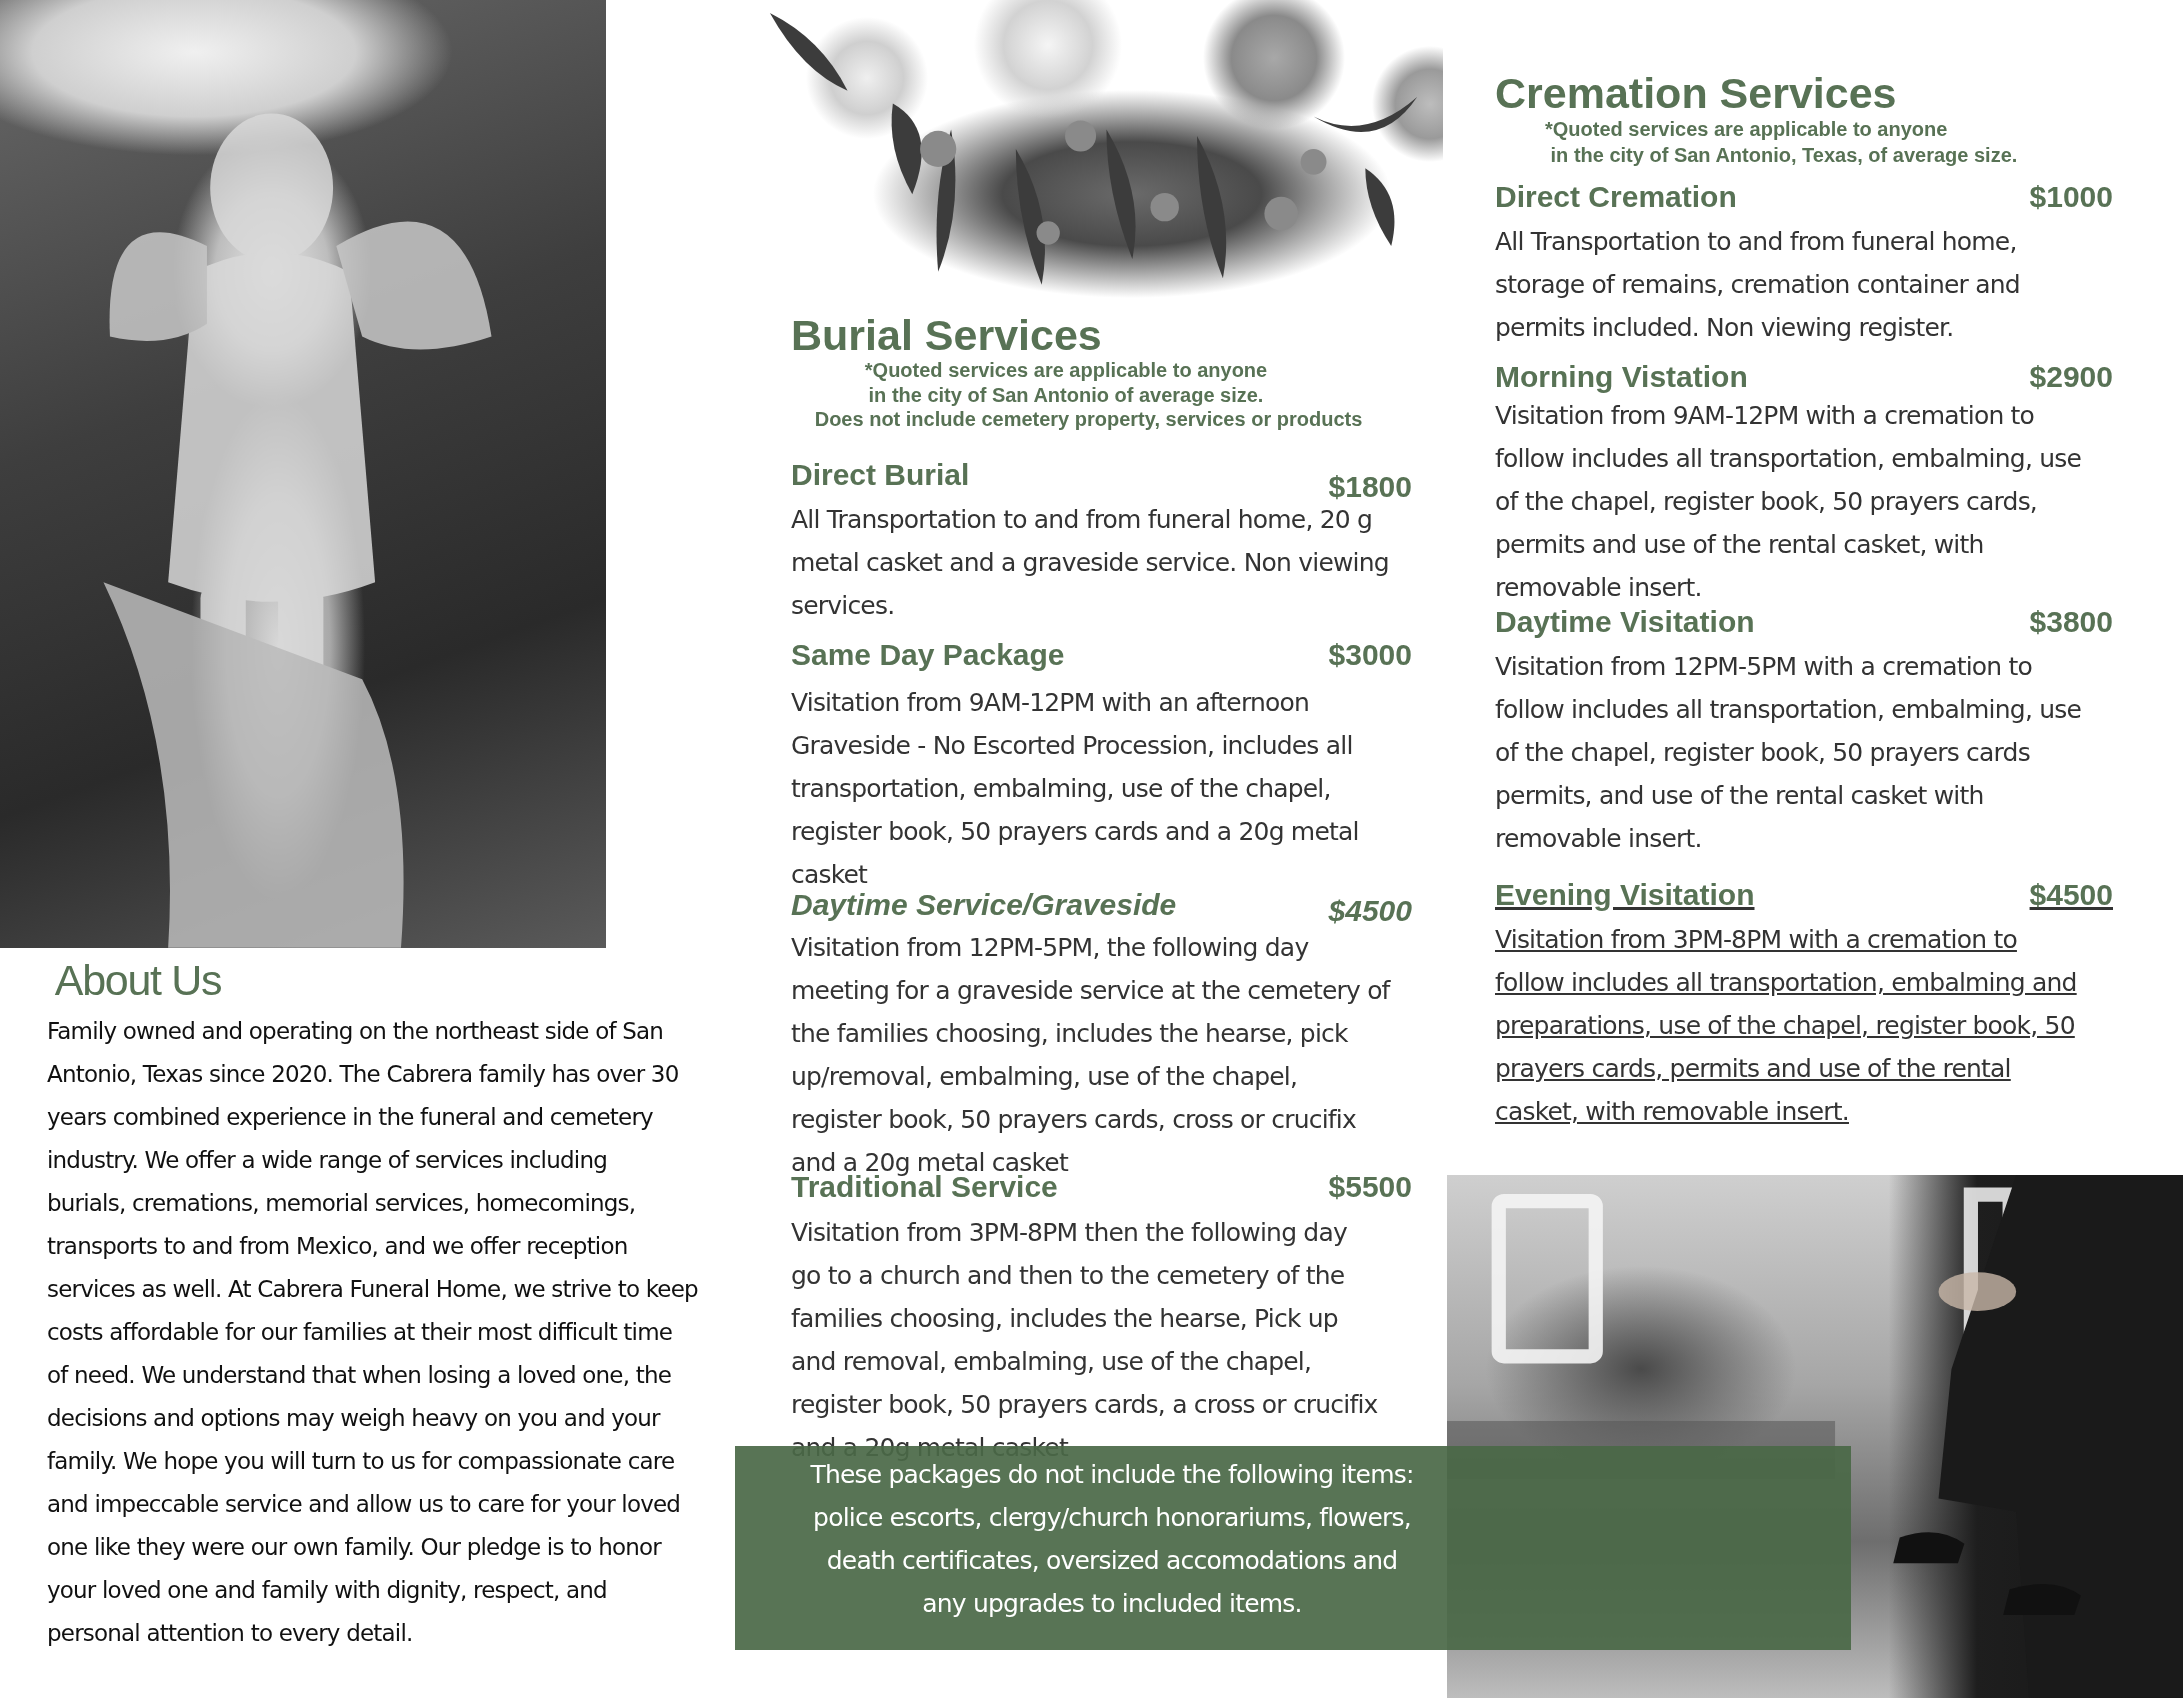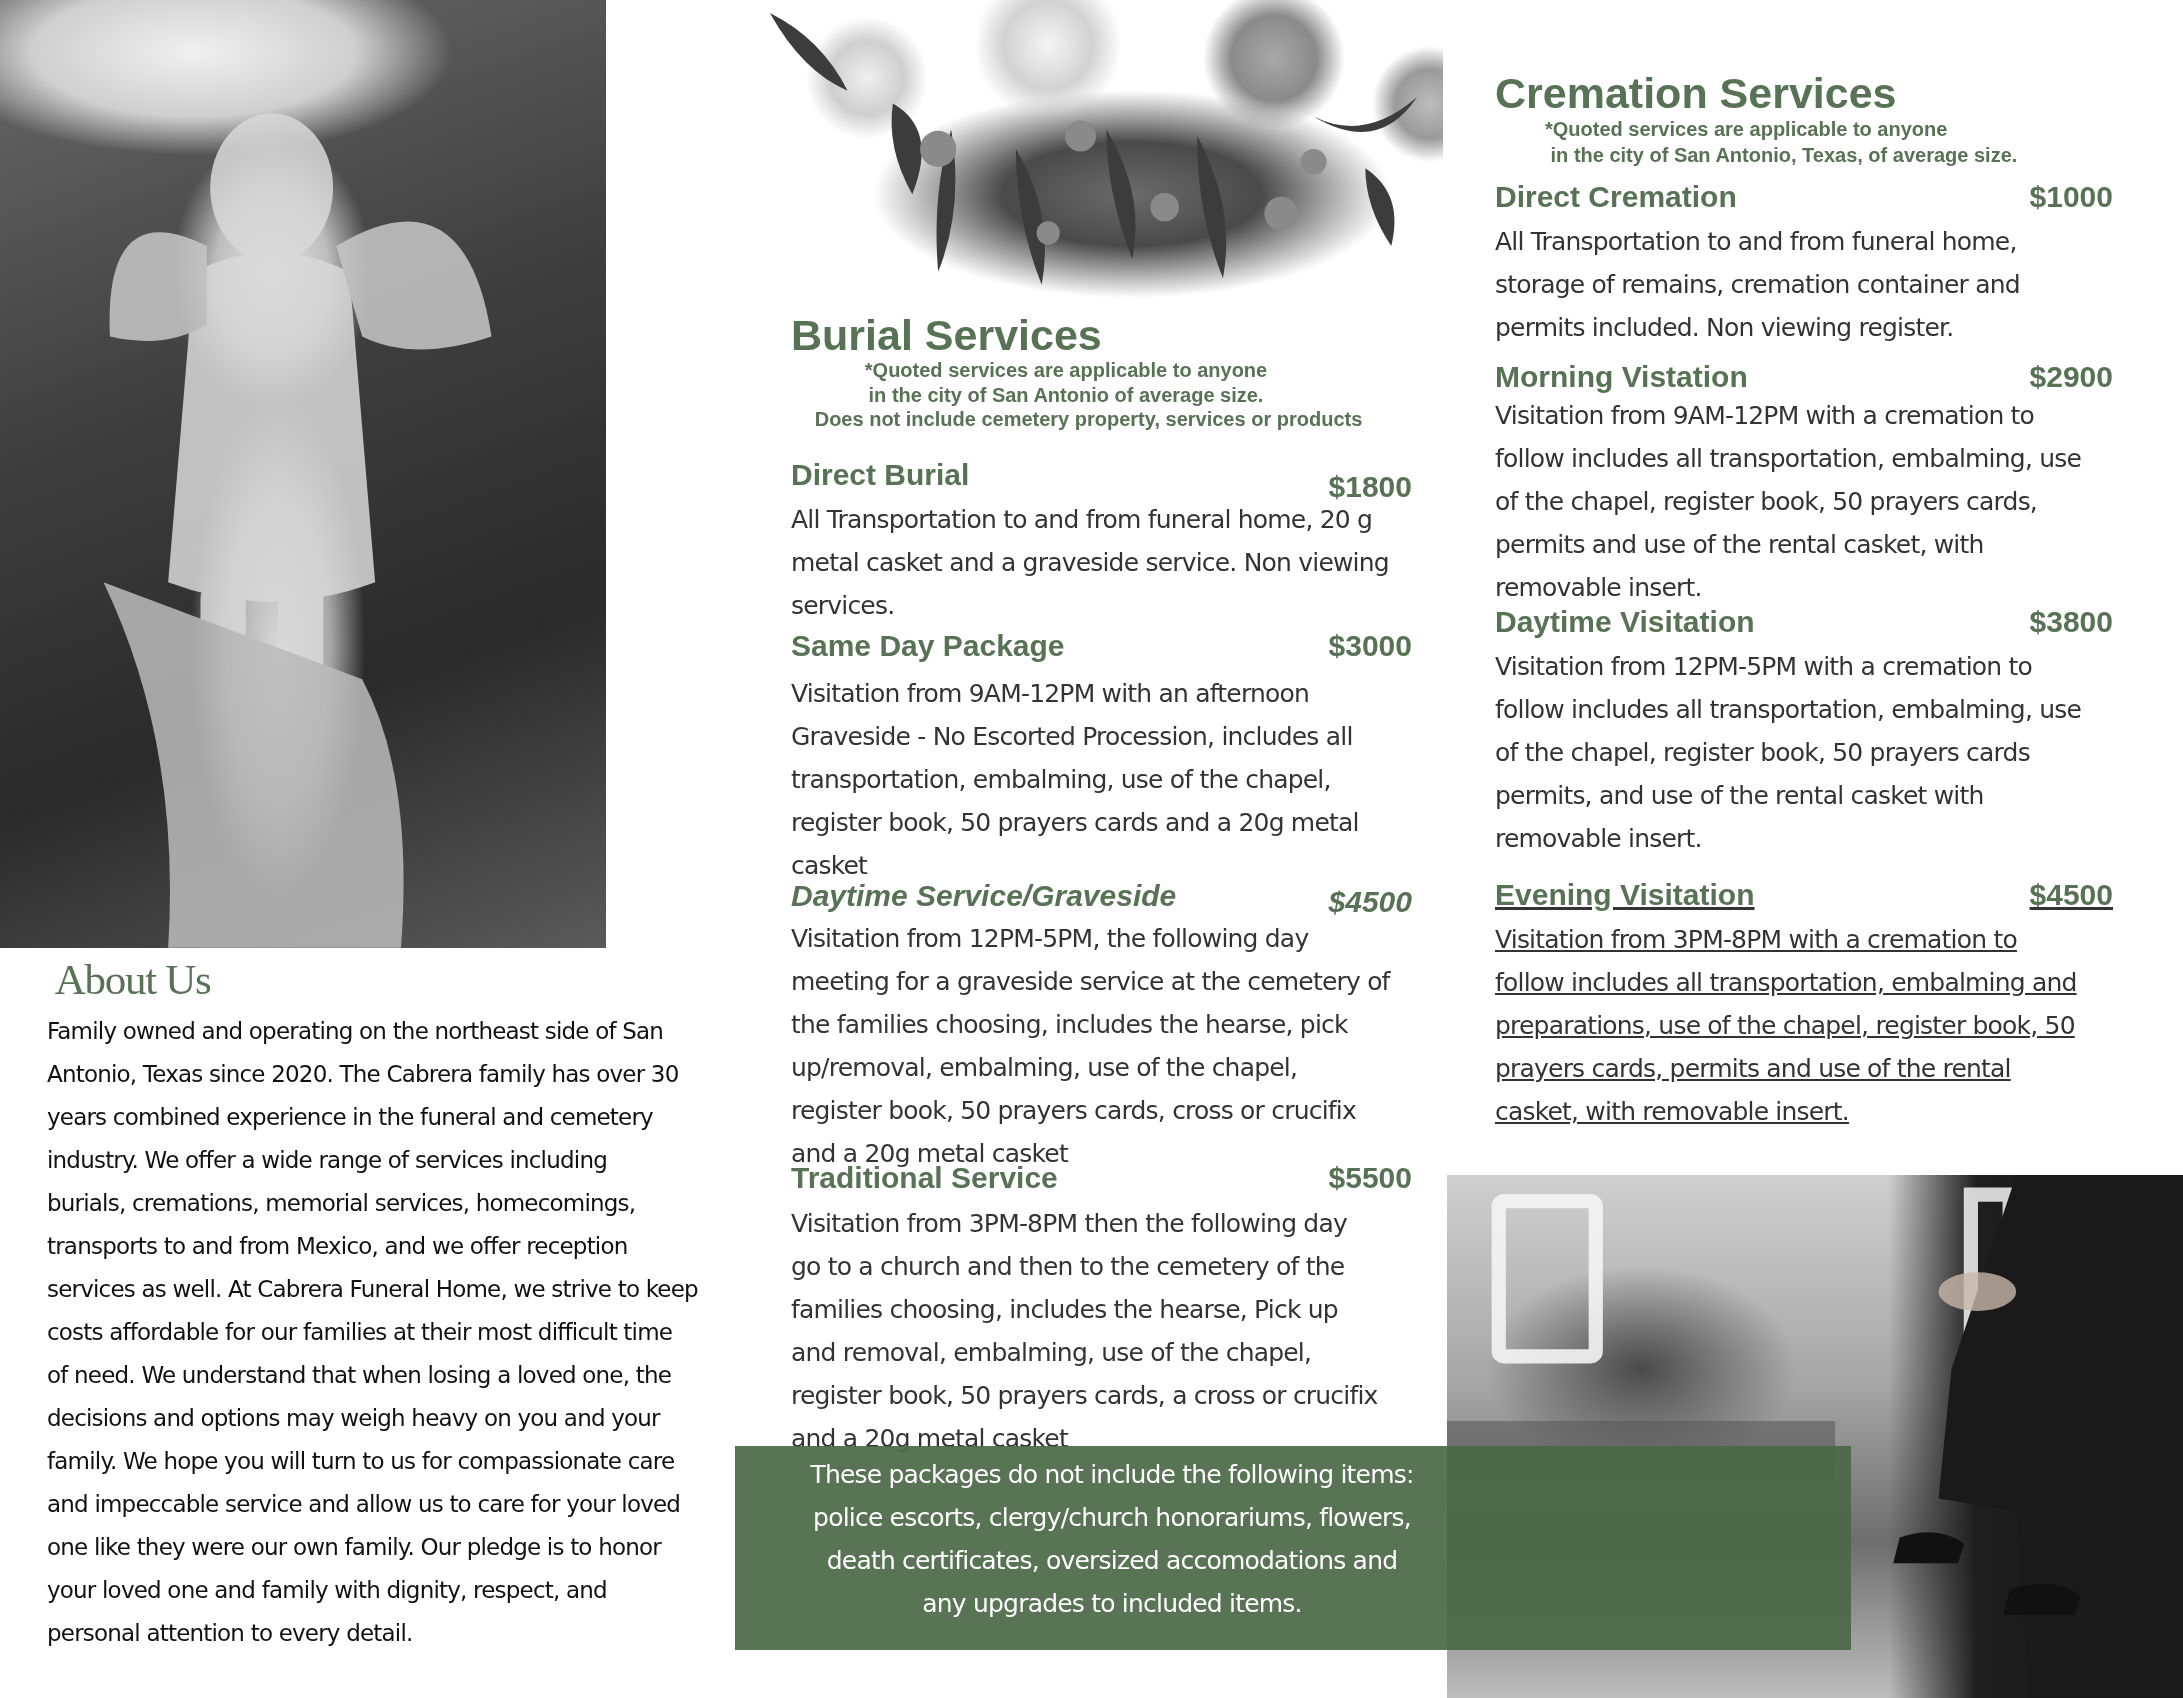--- a/index.html
+++ b/index.html
@@ -42,21 +42,21 @@
       <path d="M520 380 Q720 260 760 520 Q640 560 560 520 Z" fill="#c8c8c8"></path>
       <path d="M320 380 Q160 300 170 520 Q260 540 320 500 Z" fill="#c8c8c8"></path>
       <rect x="310" y="900" width="70" height="420" rx="25"></rect>
       <rect x="430" y="900" width="70" height="420" rx="25"></rect>
       <path d="M160 900 Q280 1150 260 1465 L620 1465 Q640 1200 560 1050 Z" fill="#bcbcbc"></path>
     </g>
   </svg>
 </div>
 
 <div class="abs" style="left:47px; top:951px; width:686px;">
-  <div style="font-family:Liberation Serif, serif; font-size:43px; color:#587255; letter-spacing:-1.3px; line-height:58px; margin-left:7.8px;">About Us</div>
+  <div style="font-family:Liberation Sans, sans-serif; font-size:43px; color:#587255; letter-spacing:-1.3px; line-height:58px; margin-left:7.8px;">About Us</div>
   <div class="about-txt" style="margin-top:1.3px;">
     <div>Family owned and operating on the northeast side of San</div>
     <div>Antonio, Texas since 2020. The Cabrera family has over 30</div>
     <div>years combined experience in the funeral and cemetery</div>
     <div>industry. We offer a wide range of services including</div>
     <div>burials, cremations, memorial services, homecomings,</div>
     <div>transports to and from Mexico, and we offer reception</div>
     <div>services as well. At Cabrera Funeral Home, we strive to keep</div>
     <div>costs affordable for our families at their most difficult time</div>
     <div>of need. We understand that when losing a loved one, the</div>
@@ -105,21 +105,21 @@
       <span class="svc-title">Direct Burial</span>
       <span class="price" style="margin-top:11.6px;">$1800</span>
     </div>
     <div class="body-txt">
       <div>All Transportation to and from funeral home,  20 g</div>
       <div>metal casket and a graveside service. Non viewing</div>
       <div>services.</div>
     </div>
   </div>
 
-  <div style="margin-top:4px;">
+  <div style="margin-top:13px;">
     <div class="row" style="height:41px;">
       <span class="svc-title">Same Day Package</span>
       <span class="price">$3000</span>
     </div>
     <div class="body-txt">
       <div>Visitation from 9AM-12PM with an afternoon</div>
       <div>Graveside - No Escorted Procession, includes all</div>
       <div>transportation, embalming, use of the chapel,</div>
       <div>register book, 50 prayers cards and a 20g metal</div>
       <div>casket</div>

